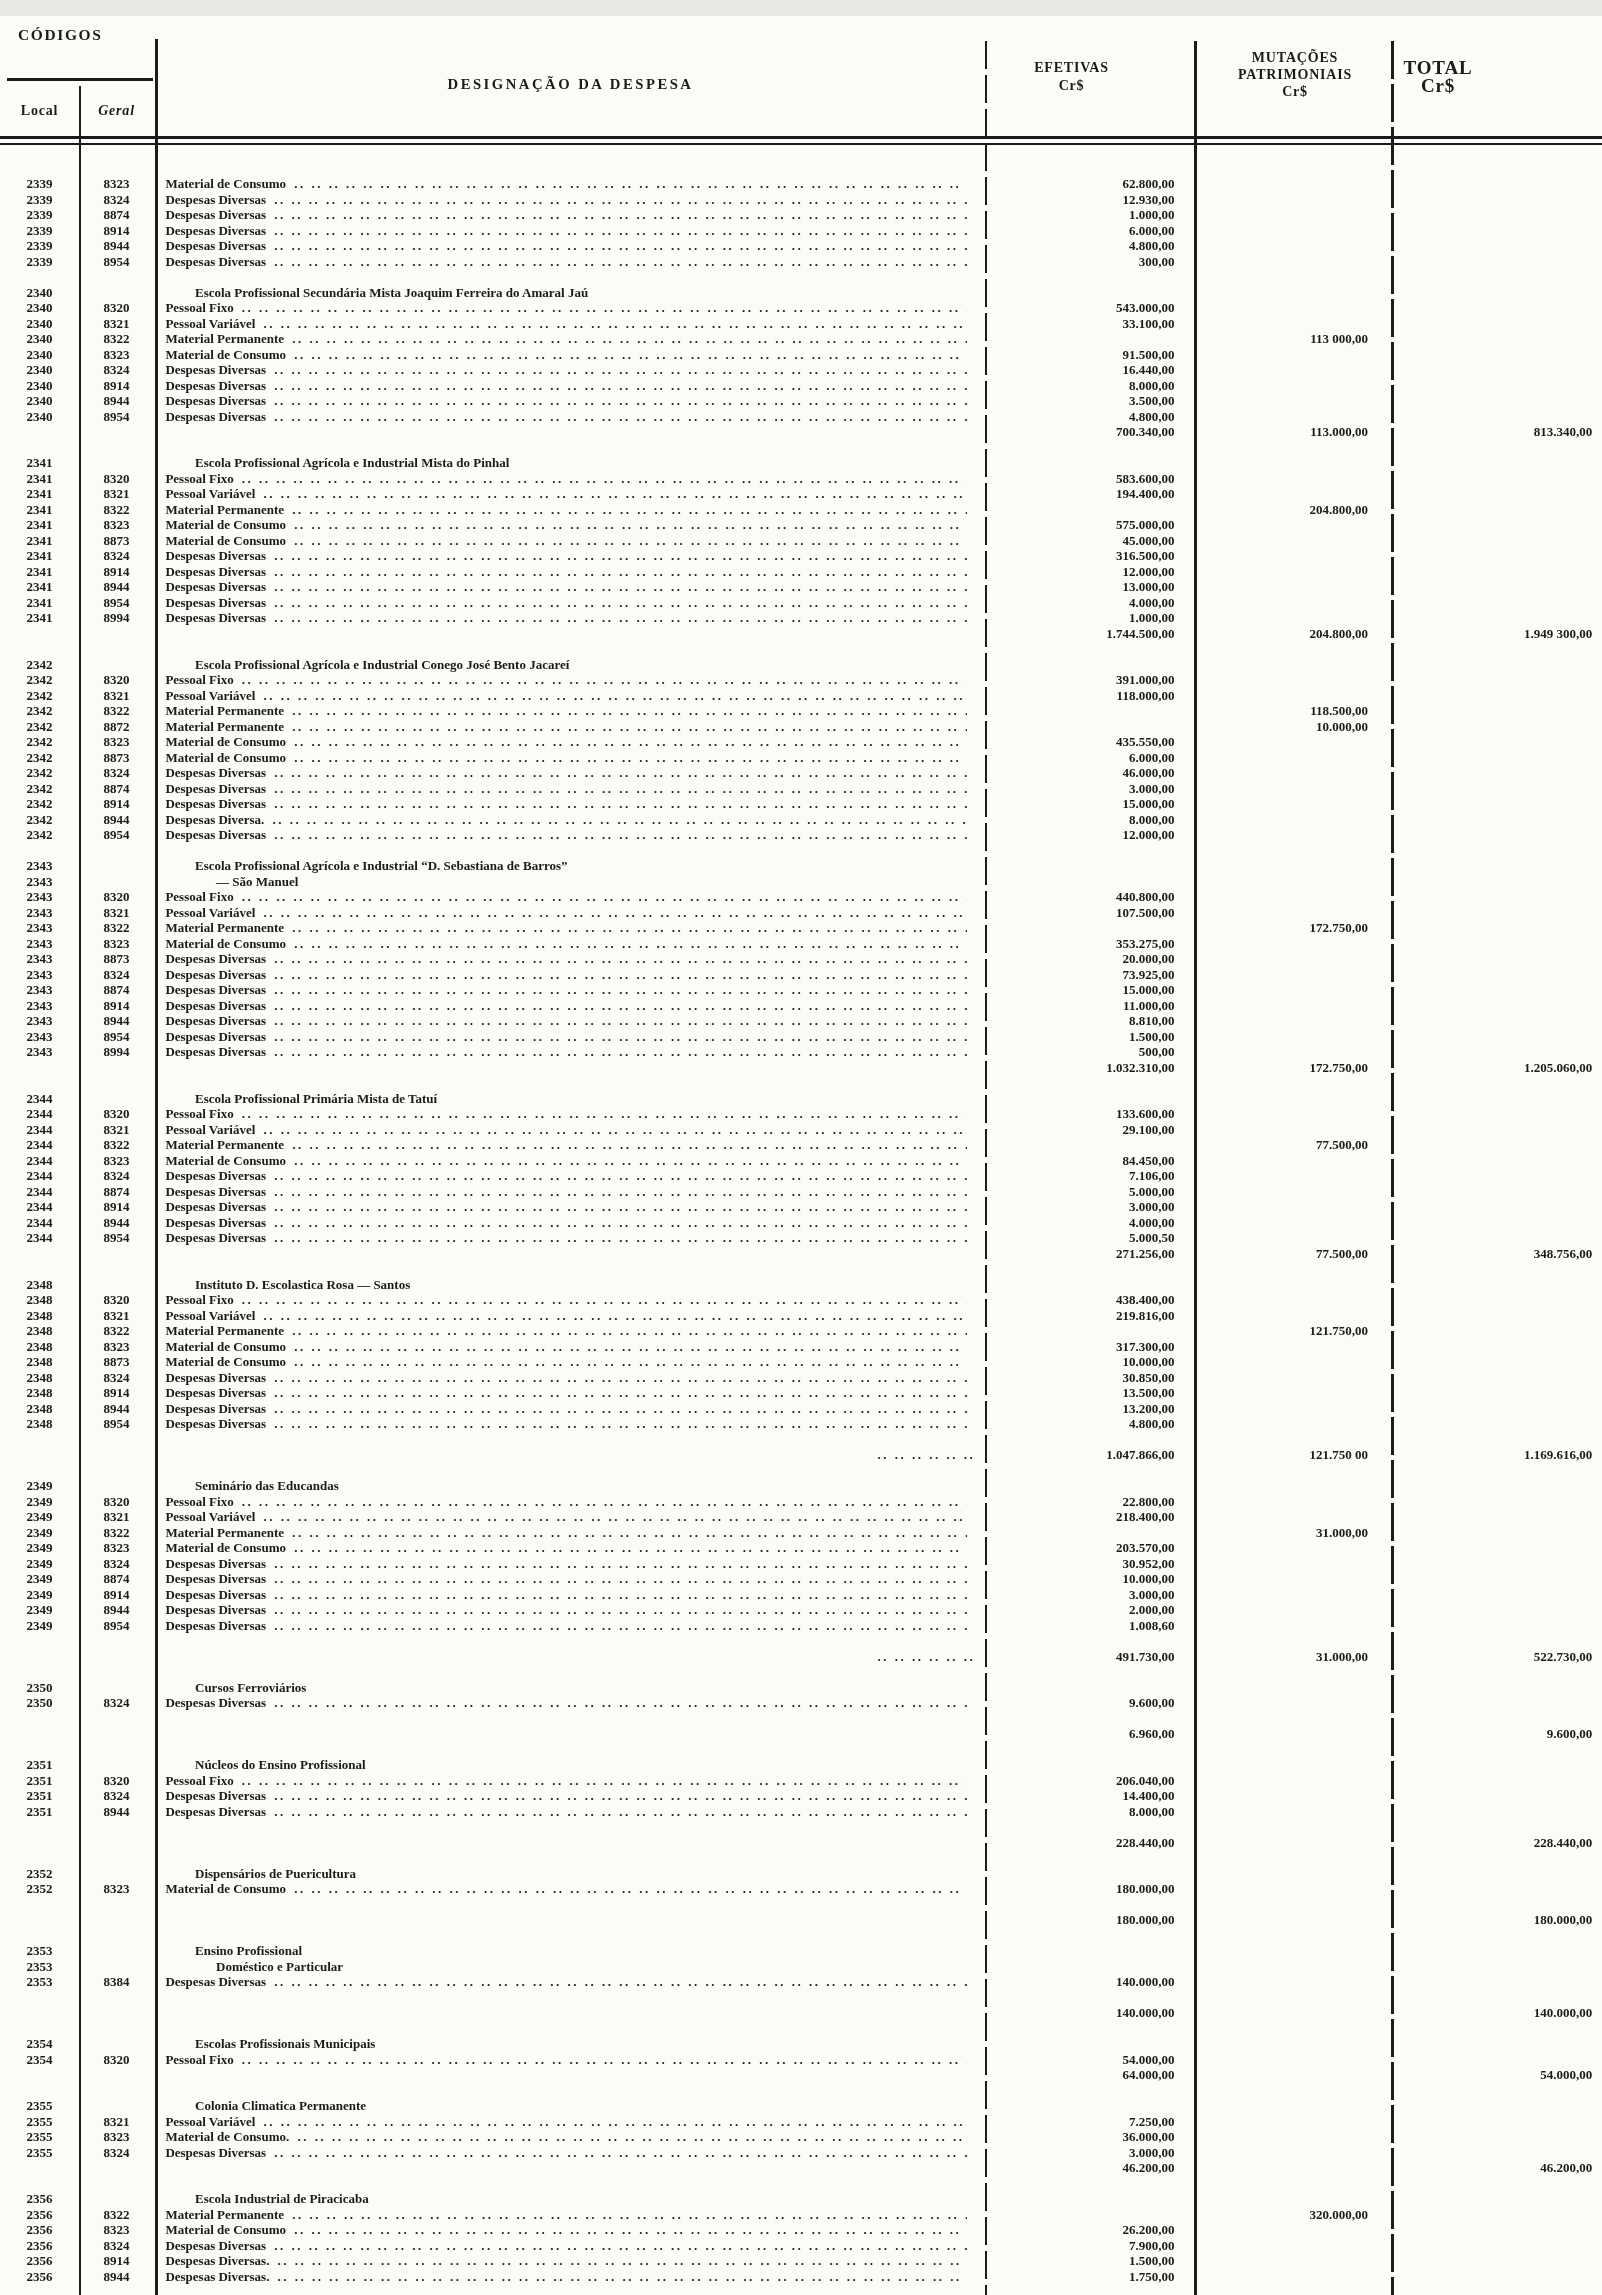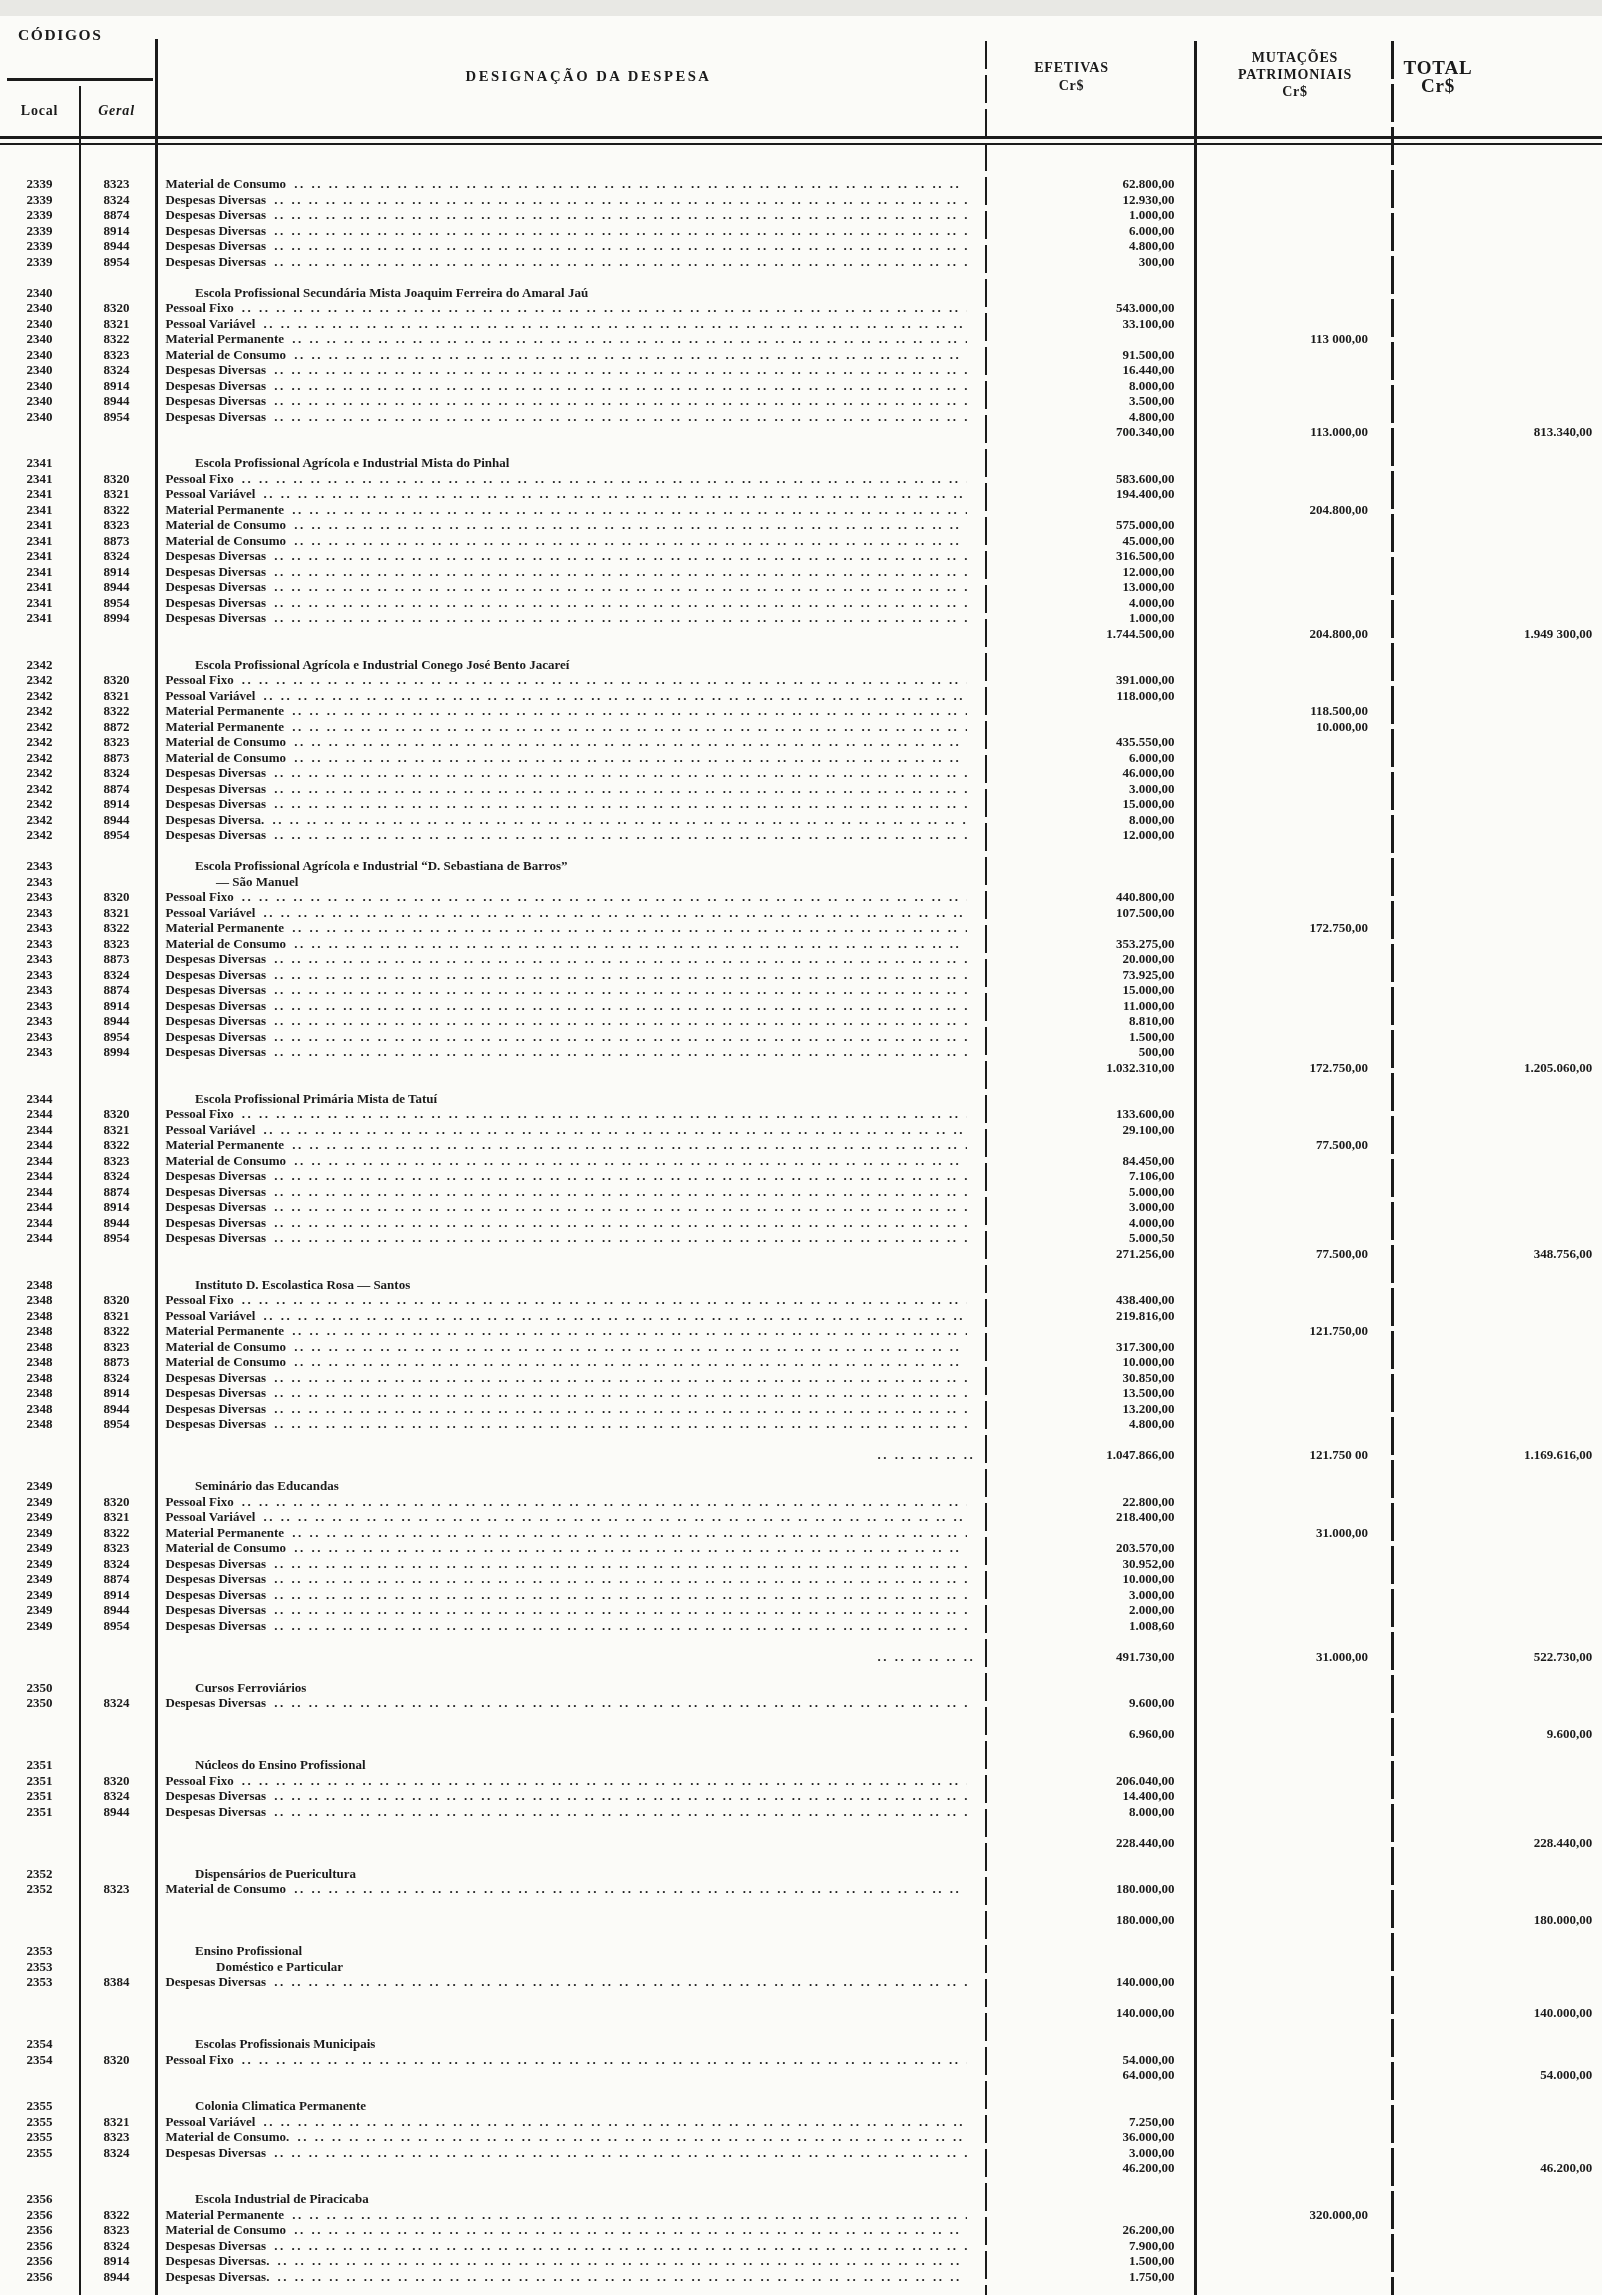--- a/index.html
+++ b/index.html
@@ -31,21 +31,21 @@
   
   .hline{position:absolute;background:var(--ink);}
   .hl-codigos{left:6.5px;top:62px;width:146px;height:2.5px;}
   .hl-top1{left:0;top:120px;width:100%;height:2.5px;}
   .hl-top2{left:0;top:127px;width:100%;height:1.6px;}
   
   .hdr{position:absolute;text-align:center;letter-spacing:0.8px;}
   .hdr-codigos{left:18px;top:9.8px;width:123px;text-align:left;font-size:15.5px;letter-spacing:1.6px;}
   .hdr-local{left:0;top:87px;width:79px;font-size:14px;}
   .hdr-geral{left:79px;top:87px;width:75px;font-size:14px;font-style:italic;}
-  .hdr-designacao{left:155px;top:52px;width:831px;font-size:14.7px;letter-spacing:2.5px;padding-left:18px;}
+  .hdr-designacao{left:155px;top:60px;width:831px;font-size:14.7px;letter-spacing:2.5px;}
   .hdr-efetivas{left:967px;top:43px;width:209px;font-size:14px;line-height:18px;}
   .hdr-mutacoes{left:1198px;top:33px;width:194px;font-size:14px;line-height:17px;}
   .hdr-total{left:1338px;top:43px;width:200px;font-size:19px;line-height:18px;}
   
   .tbody{position:absolute;left:0;top:160px;width:1602px;font-size:13px;}
   .row{display:grid;grid-template-columns:79px 75px 831px 209px 197px 211px;line-height:15.5px;}
   .row.section{margin-top:15.5px;}
   .row.gap{margin-top:15.5px;}
   .c-local{text-align:center;}
   .c-geral{text-align:center;}

